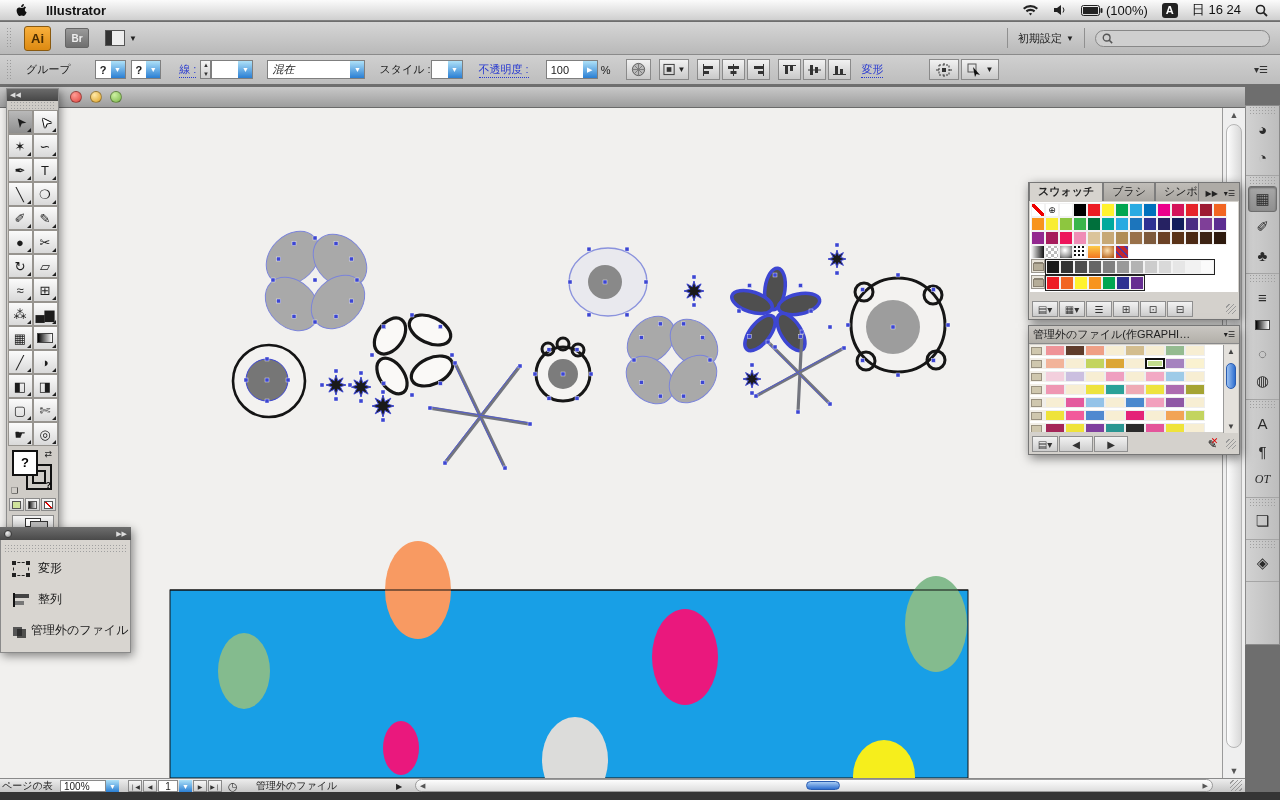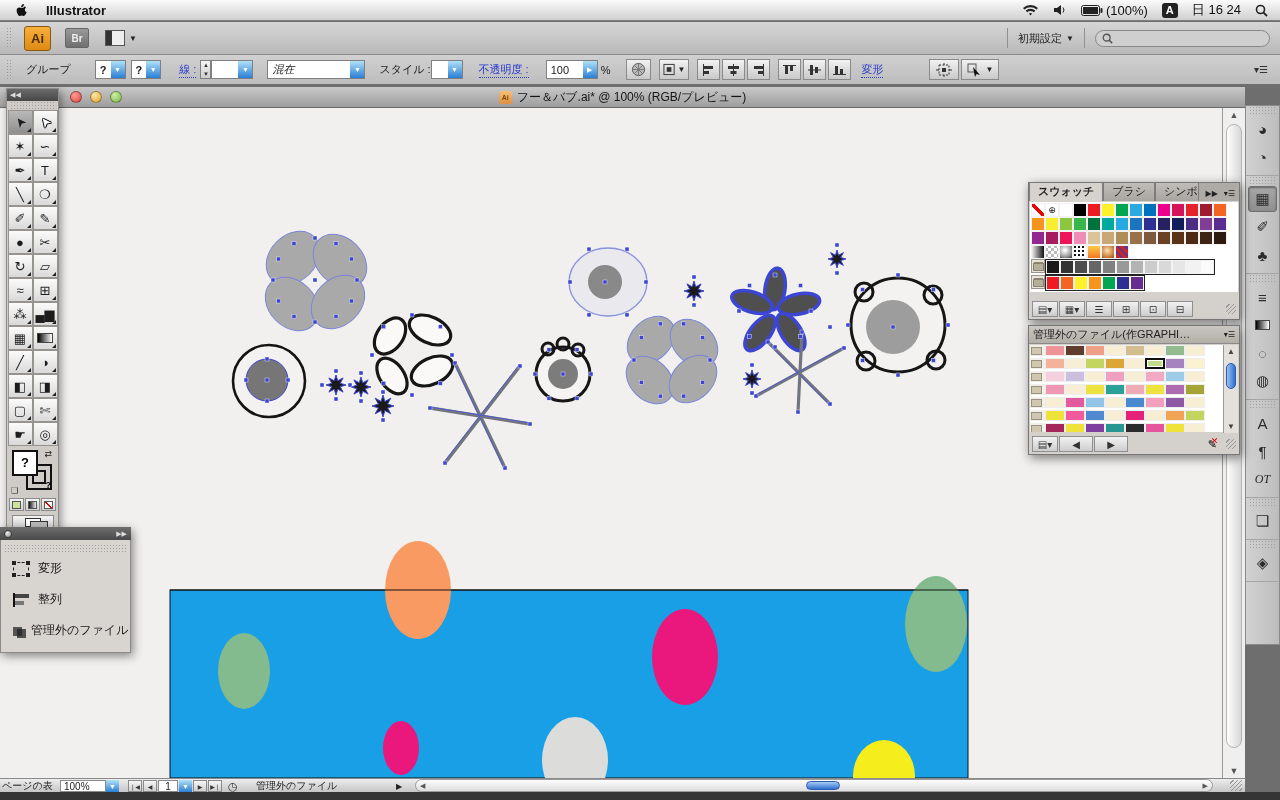--- a/index.html
+++ b/index.html
@@ -392,24 +392,20 @@
         <span class="tri">▼</span>
       </div>
   </div>
   <div style="margin-left:auto;margin-right:12px;font-size:10px;color:#333">▾☰</div>
 </div>
 
 <div id="titlebar" class="abs">
   <span class="light r"></span>
   <span class="light y"></span>
   <span class="light g"></span>
-  <span id="titletext">
-    <span class="docico">Ai</span>
-    <span>フー＆バブ.ai* @ 100% (RGB/プレビュー)</span>
-  </span>
 </div>
 
 <div id="canvas" class="abs">
   <svg id="artsvg" width="1222" height="670" viewBox="0 0 1222 670">
 
     <g fill="#a9a9a9" stroke="#7b84da" stroke-width="1">
       <ellipse cx="293" cy="150" rx="30" ry="23" transform="rotate(-45 293 150)"></ellipse>
       <ellipse cx="340" cy="153" rx="30" ry="23" transform="rotate(45 340 153)"></ellipse>
       <ellipse cx="292" cy="196" rx="30" ry="23" transform="rotate(45 292 196)"></ellipse>
       <ellipse cx="338" cy="194" rx="30" ry="23" transform="rotate(-45 338 194)"></ellipse>

